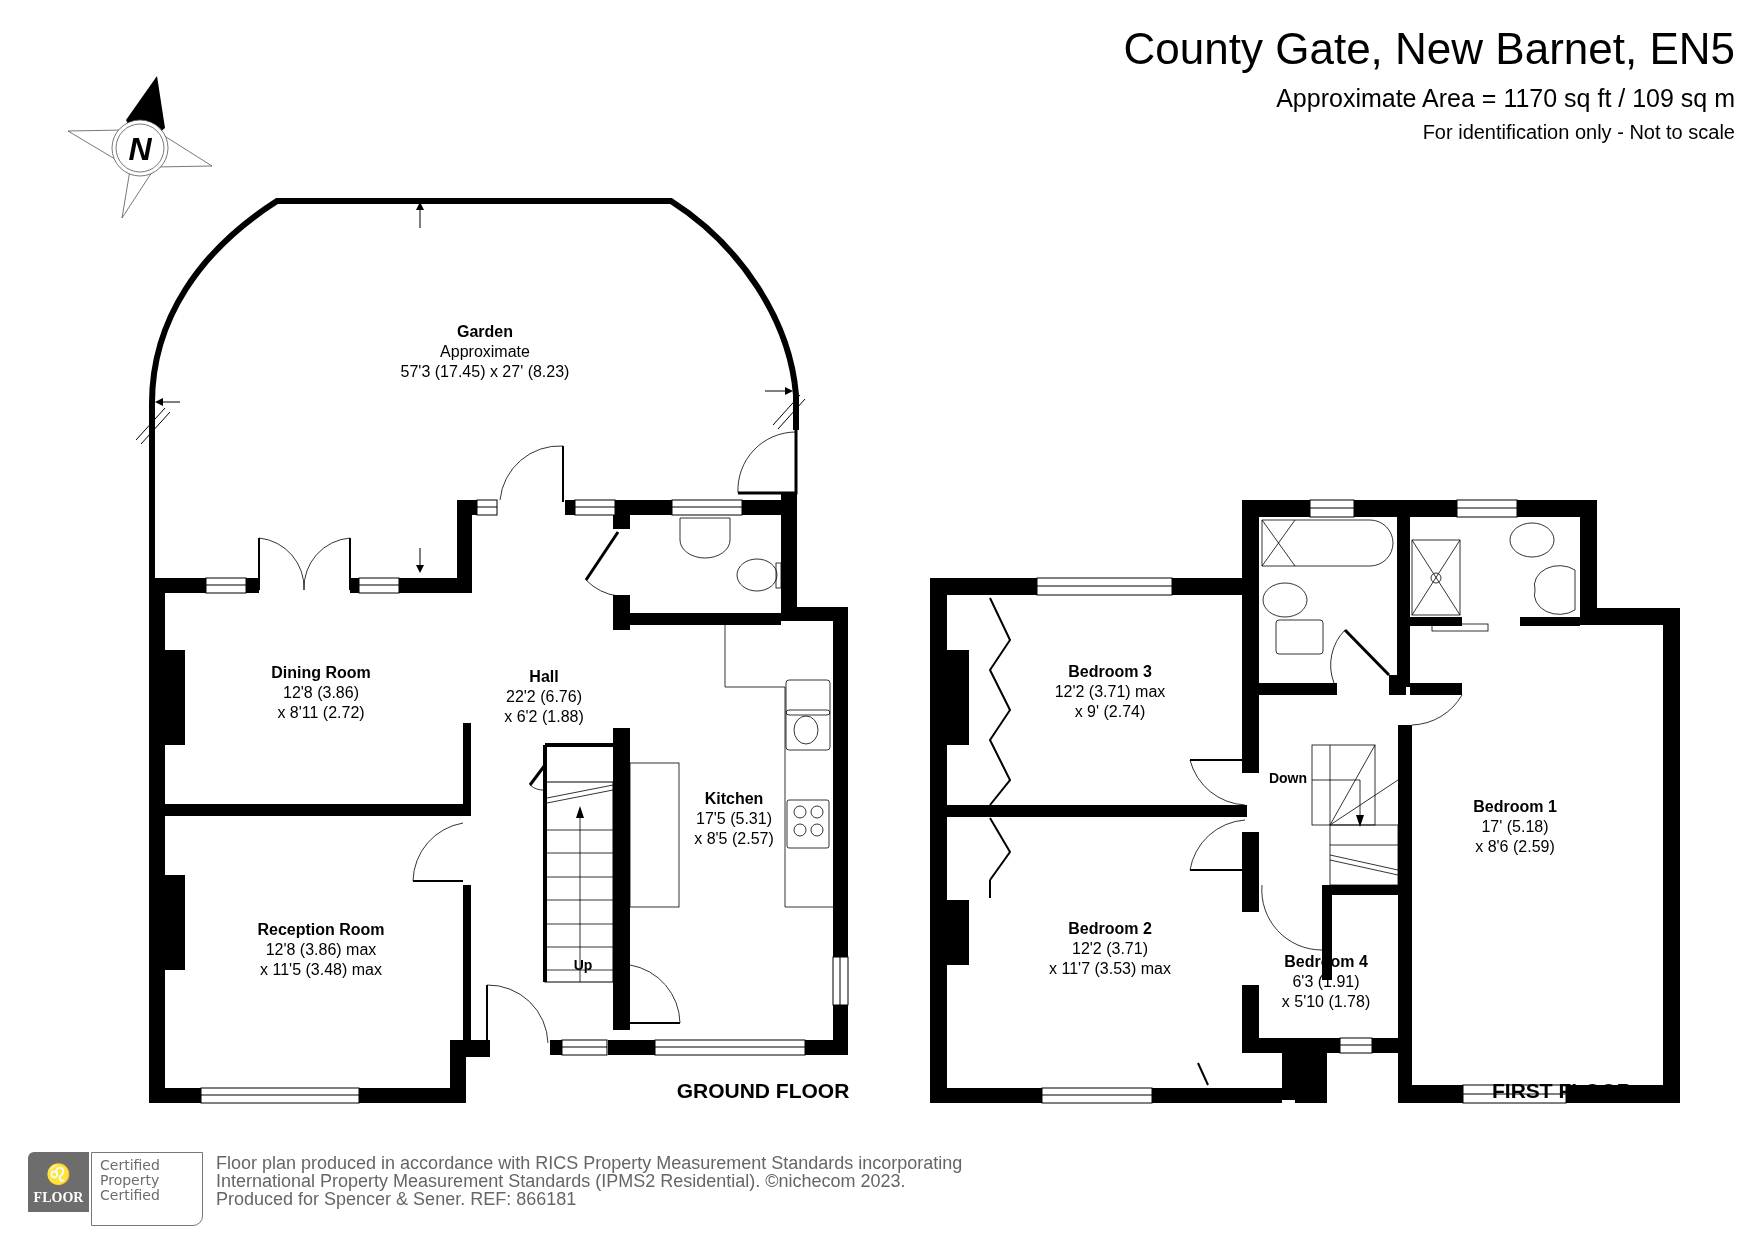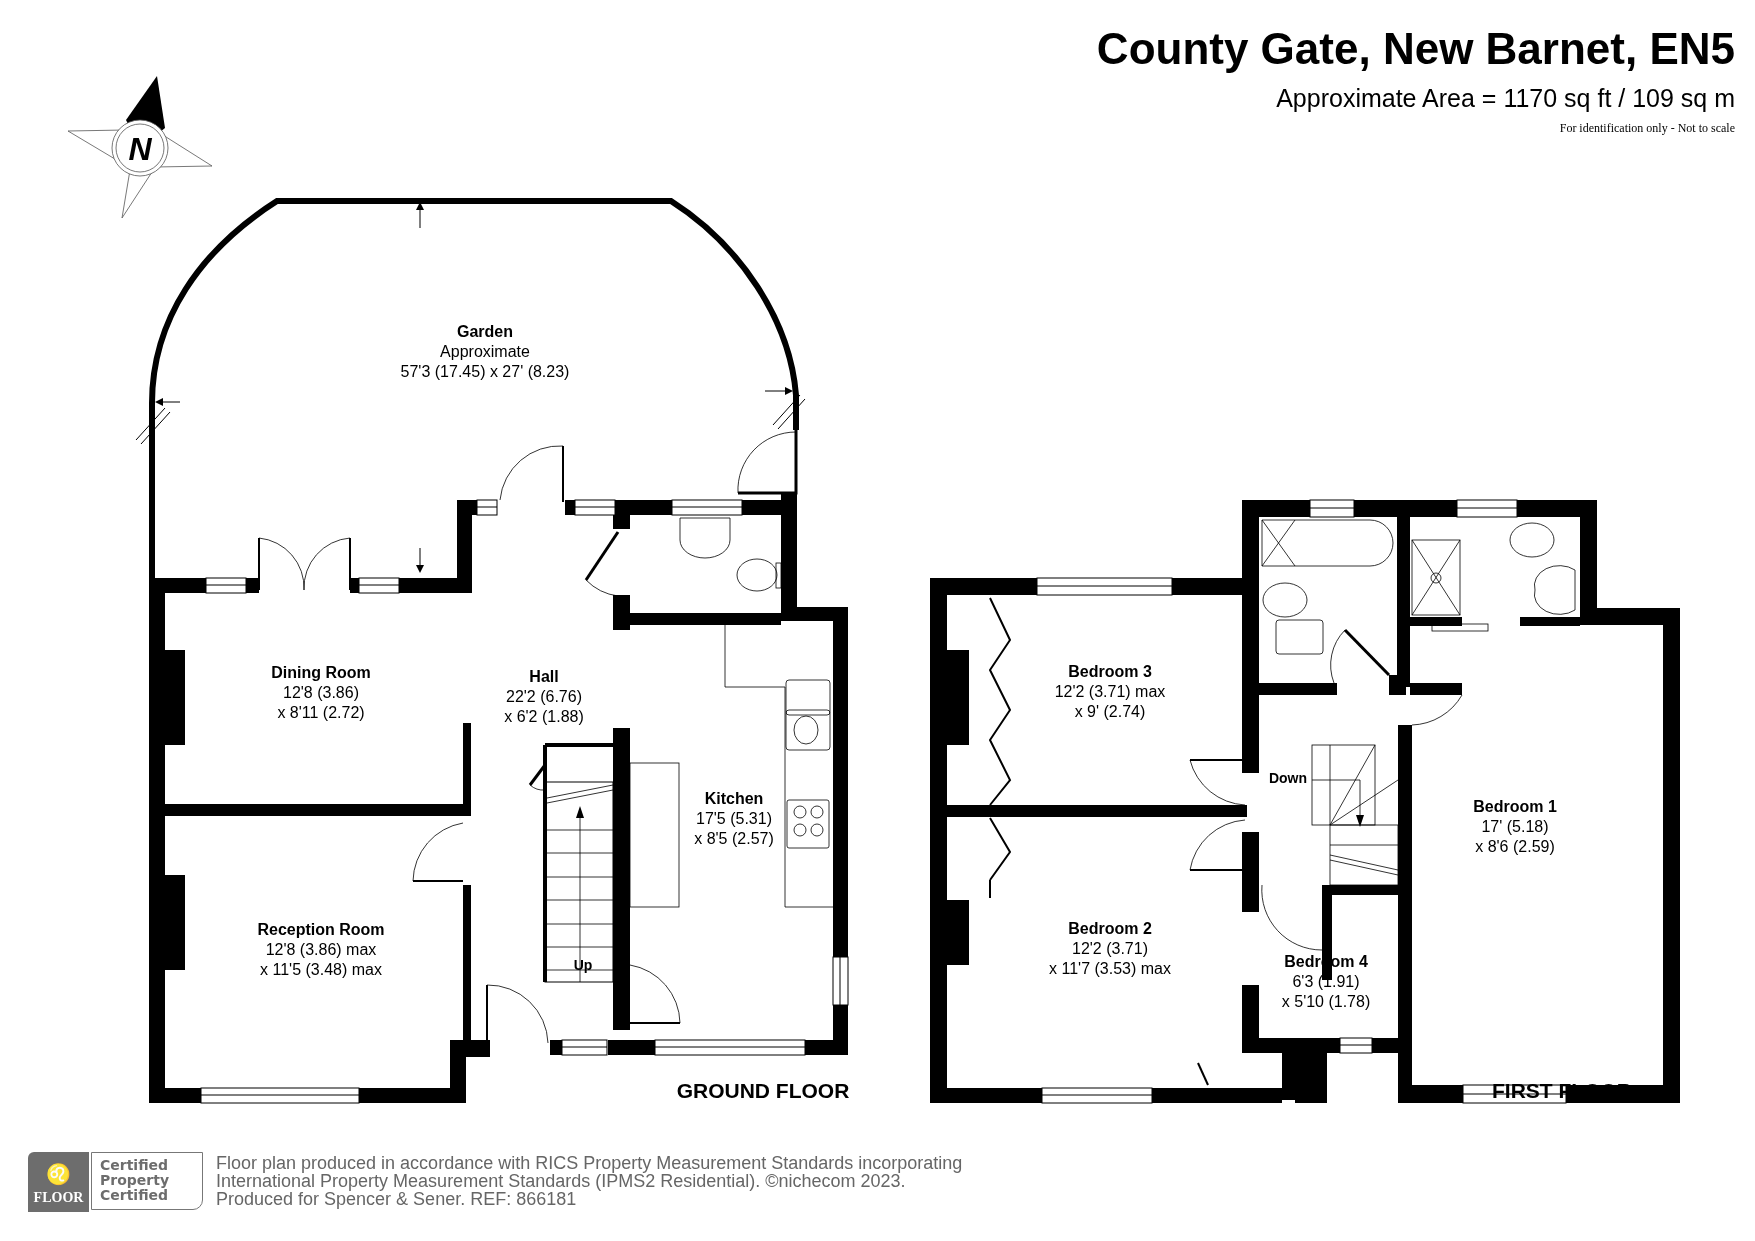--- a/index.html
+++ b/index.html
@@ -1,29 +1,29 @@
 <!DOCTYPE html>
 <html><head>
 <meta charset="utf-8">
 <style>
   html,body{margin:0;padding:0;background:#fff;}
   body{width:1755px;height:1241px;position:relative;overflow:hidden;font-family:"Liberation Sans",sans-serif;color:#000;}
   .abs{position:absolute;}
-  #title{right:20px;top:24px;font-size:44px;font-weight:bold;white-space:nowrap;text-align:right;}
+  #title{right:20px;top:24px;font-size:44px;font-weight:normal;white-space:nowrap;text-align:right;}
   #area{right:20px;top:84px;font-size:25px;white-space:nowrap;text-align:right;}
-  #disclaimer{right:20px;top:121px;font-size:12px;white-space:nowrap;text-align:right;font-family:Liberation Serif, serif;}
+  #disclaimer{right:20px;top:121px;font-size:20px;white-space:nowrap;text-align:right;}
   svg#plan{position:absolute;left:0;top:0;}
   .lbl{font-family:"Liberation Sans",sans-serif;text-anchor:middle;fill:#000;}
   .room-name{font-weight:bold;font-size:16px;}
   .room-dim{font-size:16px;}
   .floor-lbl{font-weight:bold;font-size:21px;font-family:"Liberation Sans",sans-serif;}
   #footer-badge{left:28px;top:1152px;height:60px;display:flex;}
   #rics-block{width:61px;height:60px;background:#6d6d6d;color:#fff;display:flex;flex-direction:column;align-items:center;justify-content:flex-end;font-family:"Liberation Serif",serif;font-weight:bold;font-size:14px;padding-bottom:6px;box-sizing:border-box;border-radius:6px 0 0 0;}
   #rics-lion{font-size:20px;margin-bottom:4px;}
-  #cpm-box{width:112px;height:58px;border:1px solid #777;border-radius:0 0 10px 0;margin-left:2px;color:#6d6d6d;font-size:14px;font-weight:bold;line-height:15px;padding:5px 0 0 8px;box-sizing:border-box;font-family:"DejaVu Sans",sans-serif;}
+  #cpm-box{width:112px;height:74px;border:1px solid #777;border-radius:0 0 10px 0;margin-left:2px;color:#6d6d6d;font-size:14px;font-weight:normal;line-height:15px;padding:5px 0 0 8px;box-sizing:border-box;font-family:"DejaVu Sans",sans-serif;}
   #footer-text{left:216px;top:1154px;font-size:18px;line-height:18px;color:#666;white-space:nowrap;}
 </style>
 </head>
 <body>
 
 <div id="title" class="abs">County Gate, New Barnet, EN5</div>
 <div id="area" class="abs">Approximate Area = 1170 sq ft / 109 sq m</div>
 <div id="disclaimer" class="abs">For identification only - Not to scale</div>
 
 <svg id="plan" width="1755" height="1241" viewBox="0 0 1755 1241">

